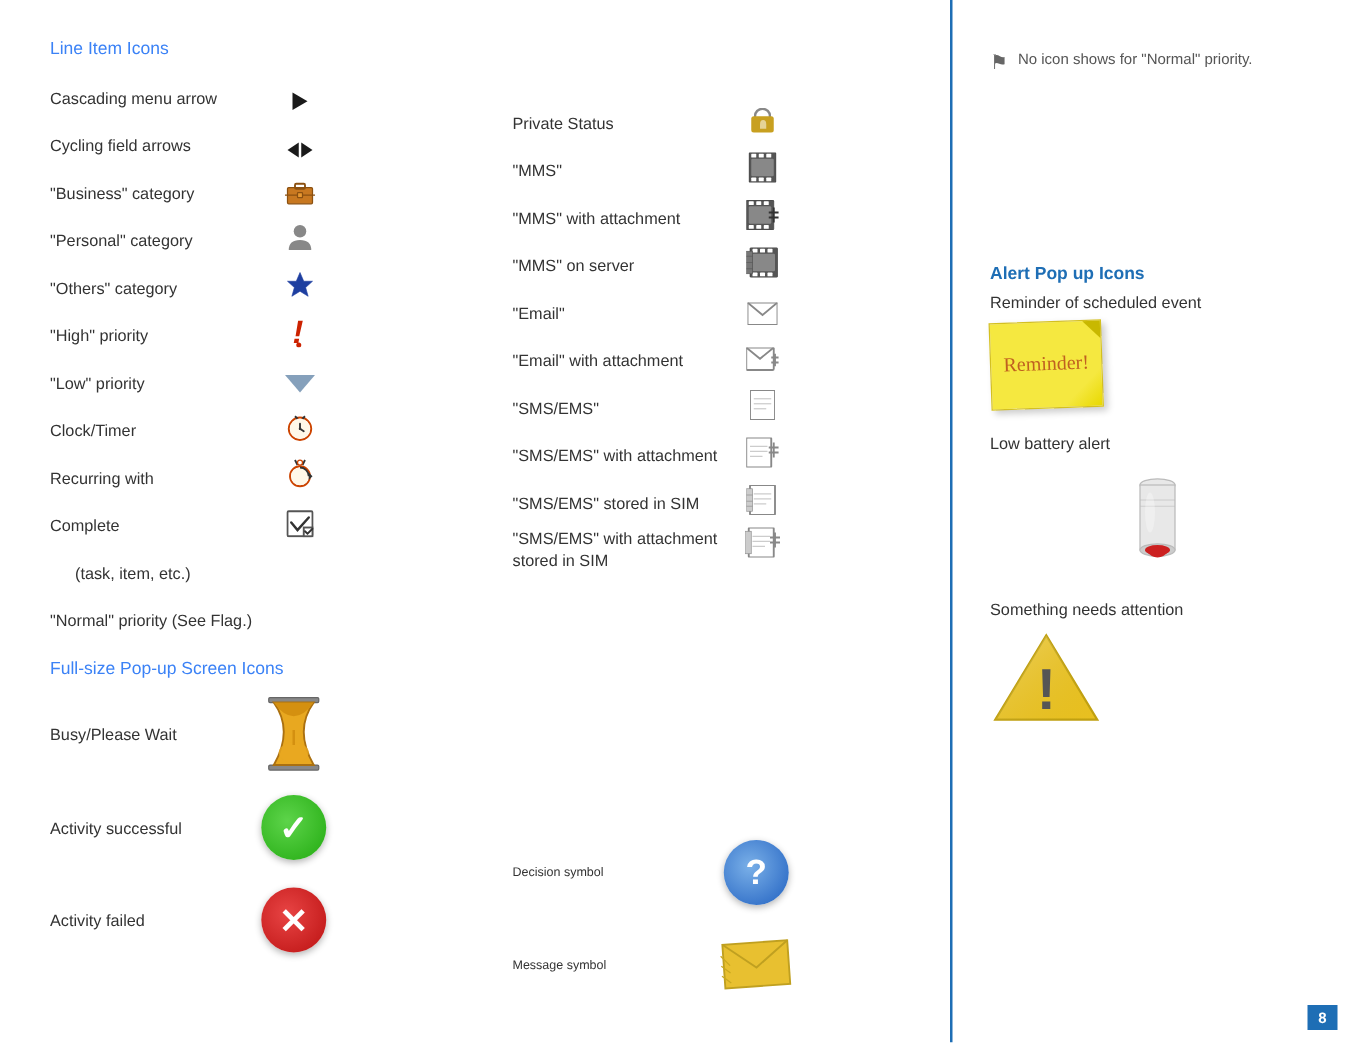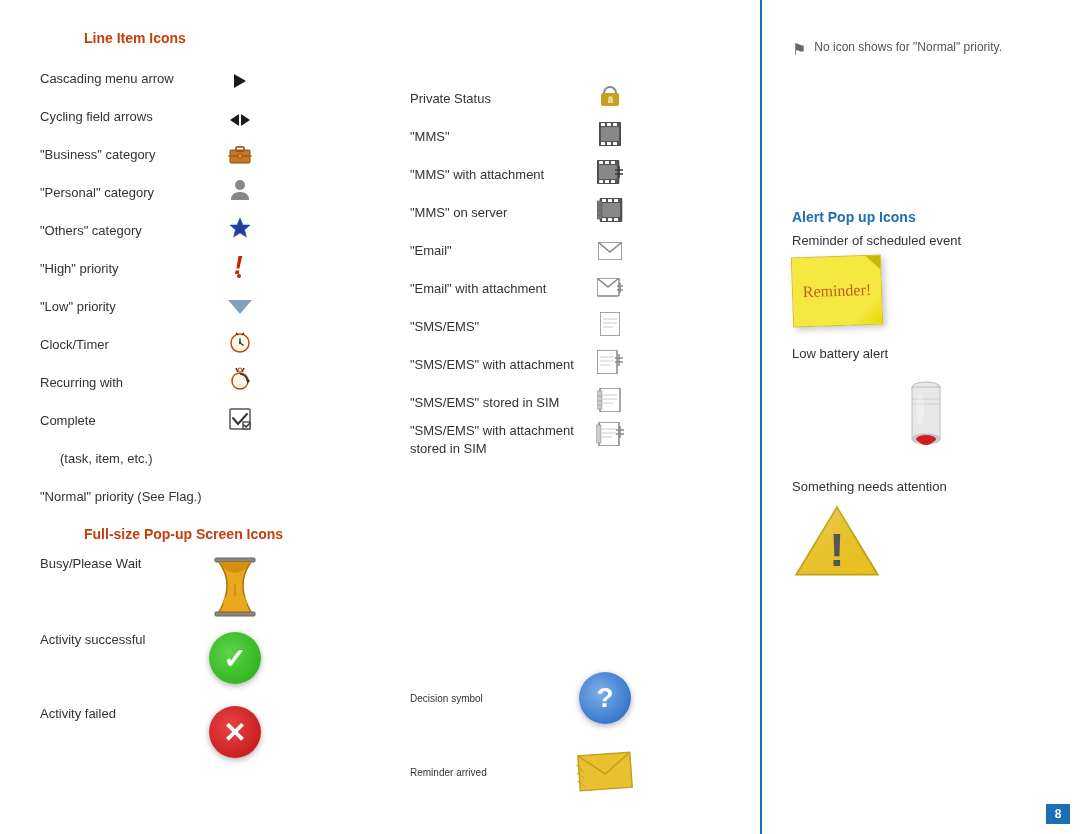--- a/index.html
+++ b/index.html
@@ -38,25 +38,24 @@
       margin: 0;
       align-self: stretch;
     }
 
     .right-panel {
       flex: 1;
       padding: 30px 20px 20px 30px;
     }
 
     .section-title {
-      color: #c2410c;
-      font-weight: bold;
+      color: #3b82f6;
+      font-weight: normal;
       font-size: 14px;
       margin-bottom: 14px;
-      margin-left: 44px;
     }
 
     .icon-row {
       display: flex;
       align-items: flex-end;
       margin-bottom: 10px;
       min-height: 28px;
     }
 
     .icon-label {
@@ -137,21 +136,21 @@
       border-radius: 50% 50% 0 0;
     }
 
     
     .fullsize-section {
       margin-top: 20px;
     }
 
     .fullsize-row {
       display: flex;
-      align-items: flex-start;
+      align-items: center;
       margin-bottom: 14px;
       min-height: 60px;
     }
 
     .fullsize-label {
       width: 160px;
       font-size: 13px;
     }
 
     .fullsize-icon {
@@ -651,21 +650,21 @@
     <div style="height: 180px;"></div>
 
     <div class="mid-fullsize-row">
       <div class="mid-fullsize-label">Decision symbol</div>
       <div class="fullsize-icon">
         <div class="decision-sym">?</div>
       </div>
     </div>
 
     <div class="mid-fullsize-row">
-      <div class="mid-fullsize-label">Reminder arrived</div>
+      <div class="mid-fullsize-label">Message symbol</div>
       <div class="fullsize-icon">
         <svg width="62" height="46" viewBox="0 0 62 46">
           <polygon points="5,5 57,5 57,40 5,40" fill="#e8c030" stroke="#c0a020" stroke-width="1.5" transform="rotate(-4, 31, 22)"></polygon>
           <polyline points="5,5 31,25 57,5" fill="none" stroke="#c0a020" stroke-width="1.5" transform="rotate(-4, 31, 22)"></polyline>
           <line x1="3" y1="14" x2="10" y2="22" stroke="#c8a820" stroke-width="1" transform="rotate(-4, 31, 22)"></line>
           <line x1="3" y1="22" x2="10" y2="28" stroke="#c8a820" stroke-width="1" transform="rotate(-4, 31, 22)"></line>
           <line x1="3" y1="30" x2="10" y2="36" stroke="#c8a820" stroke-width="1" transform="rotate(-4, 31, 22)"></line>
         </svg>
       </div>
     </div>

